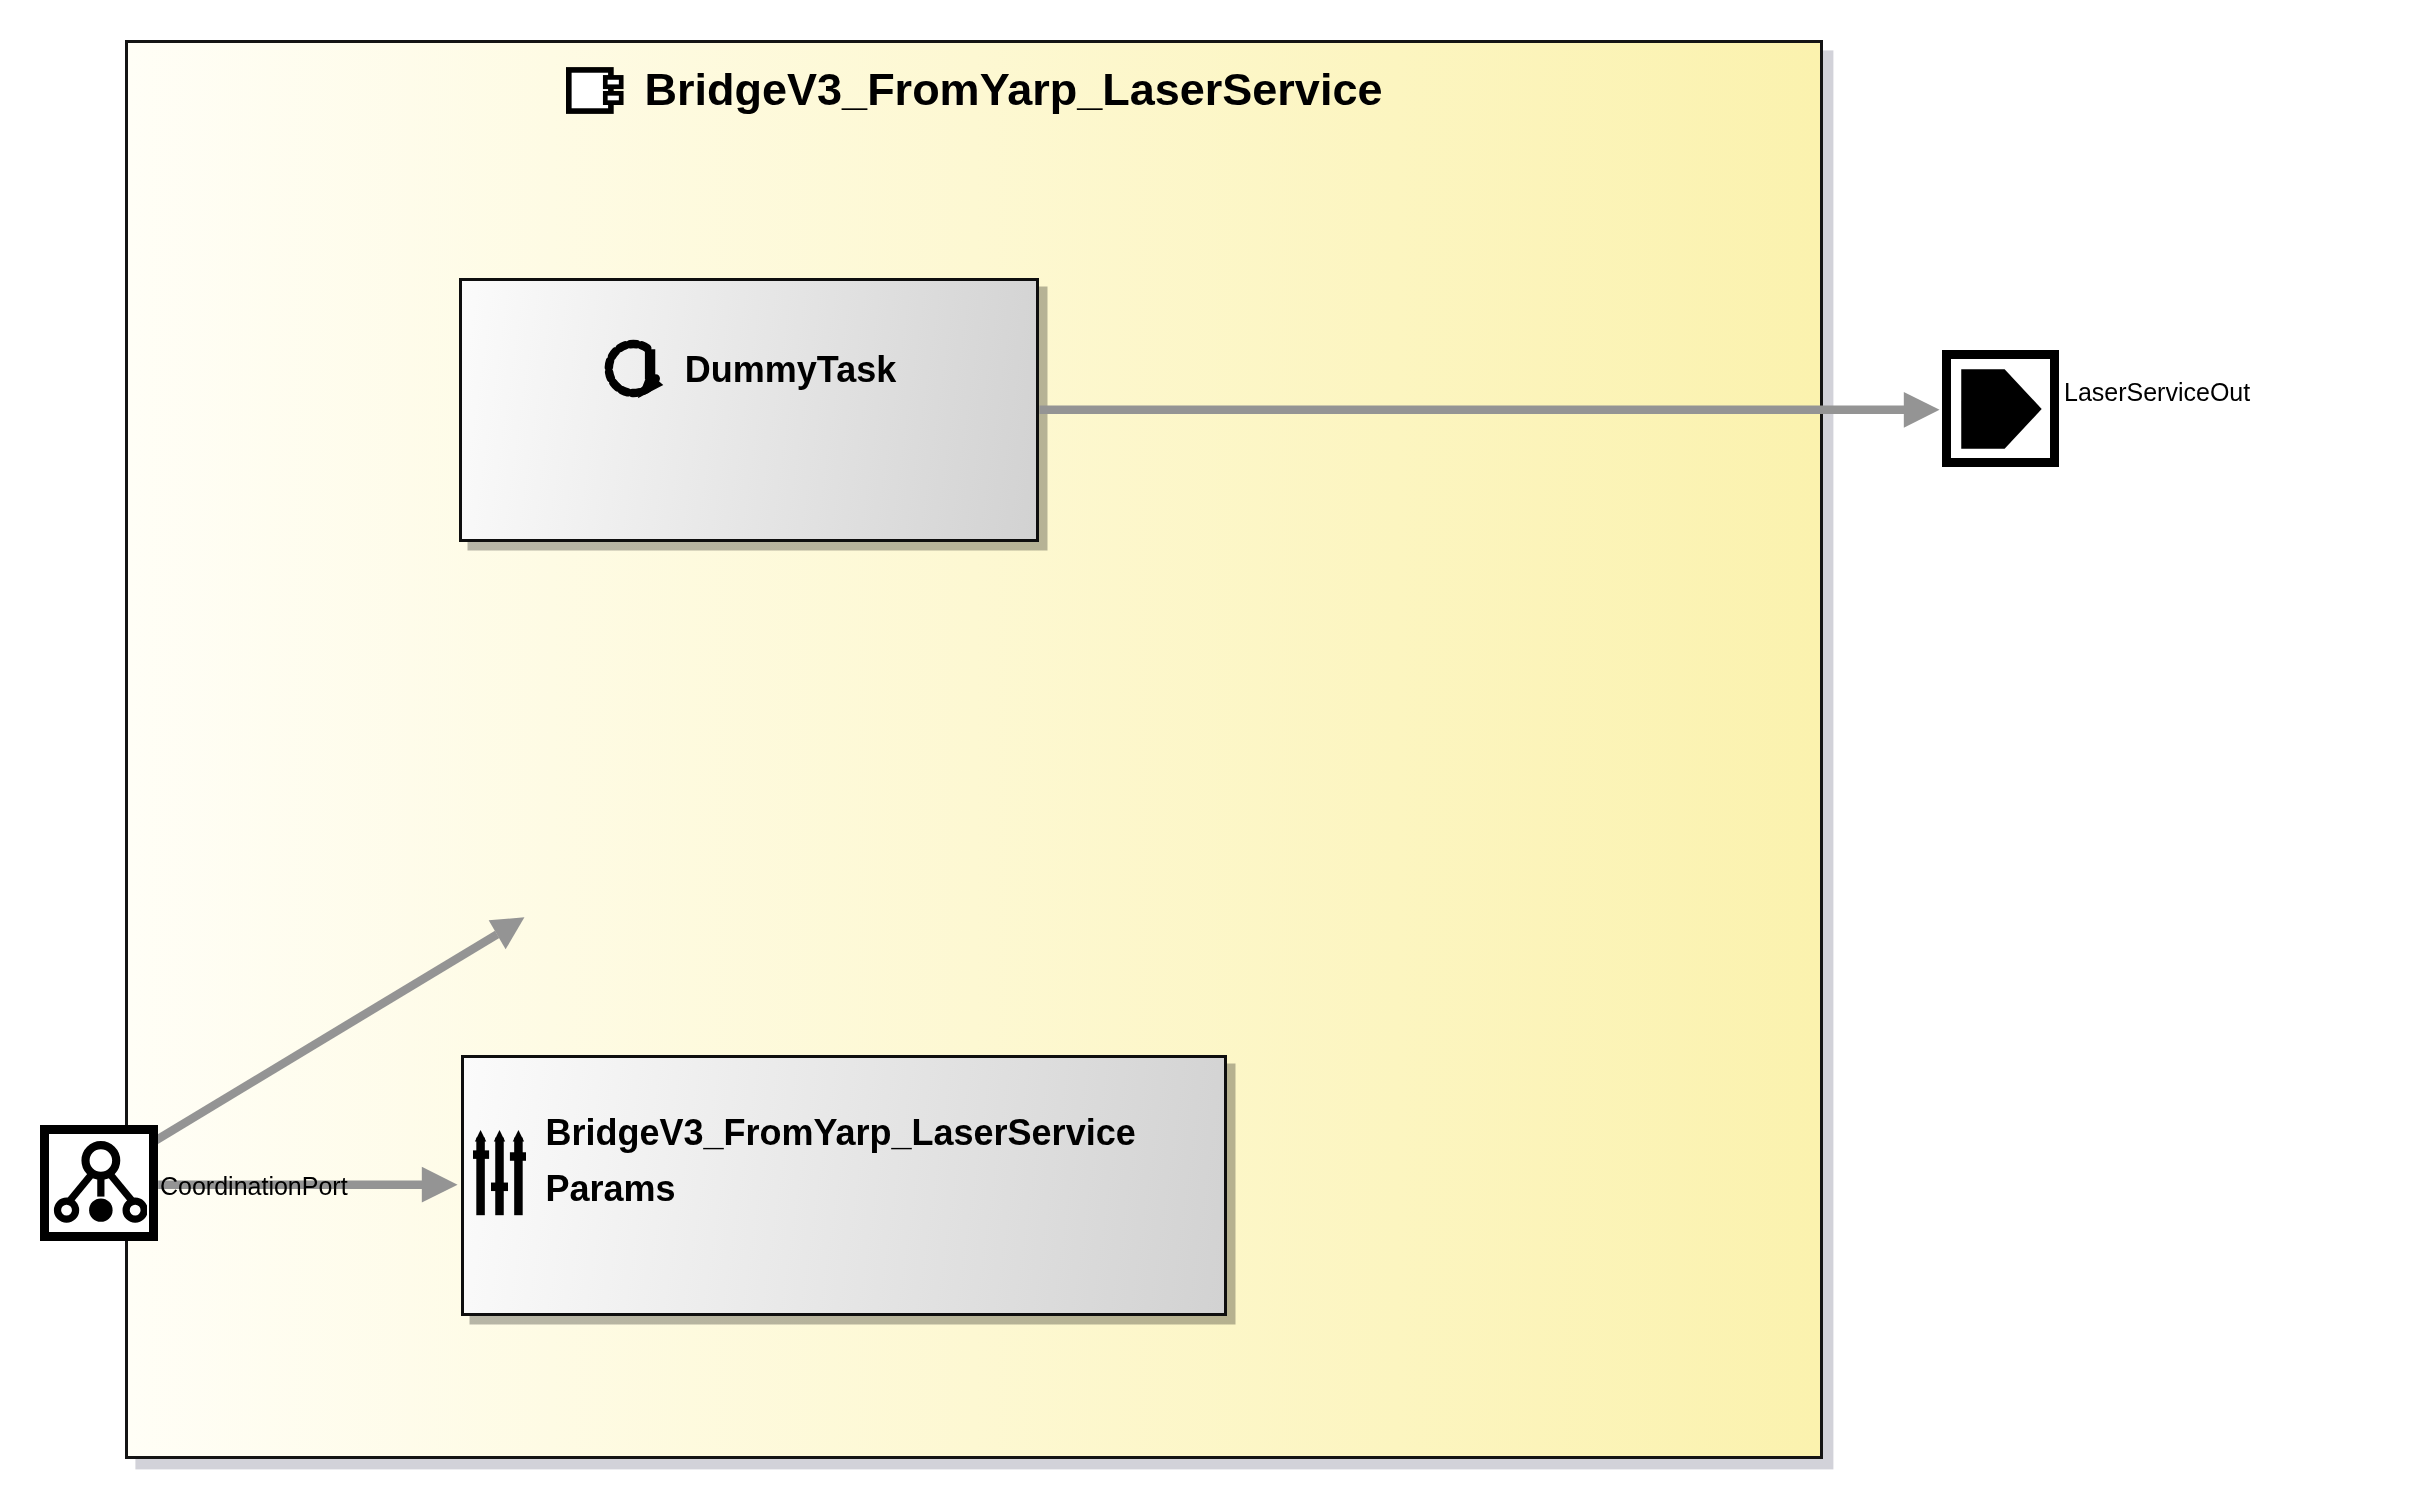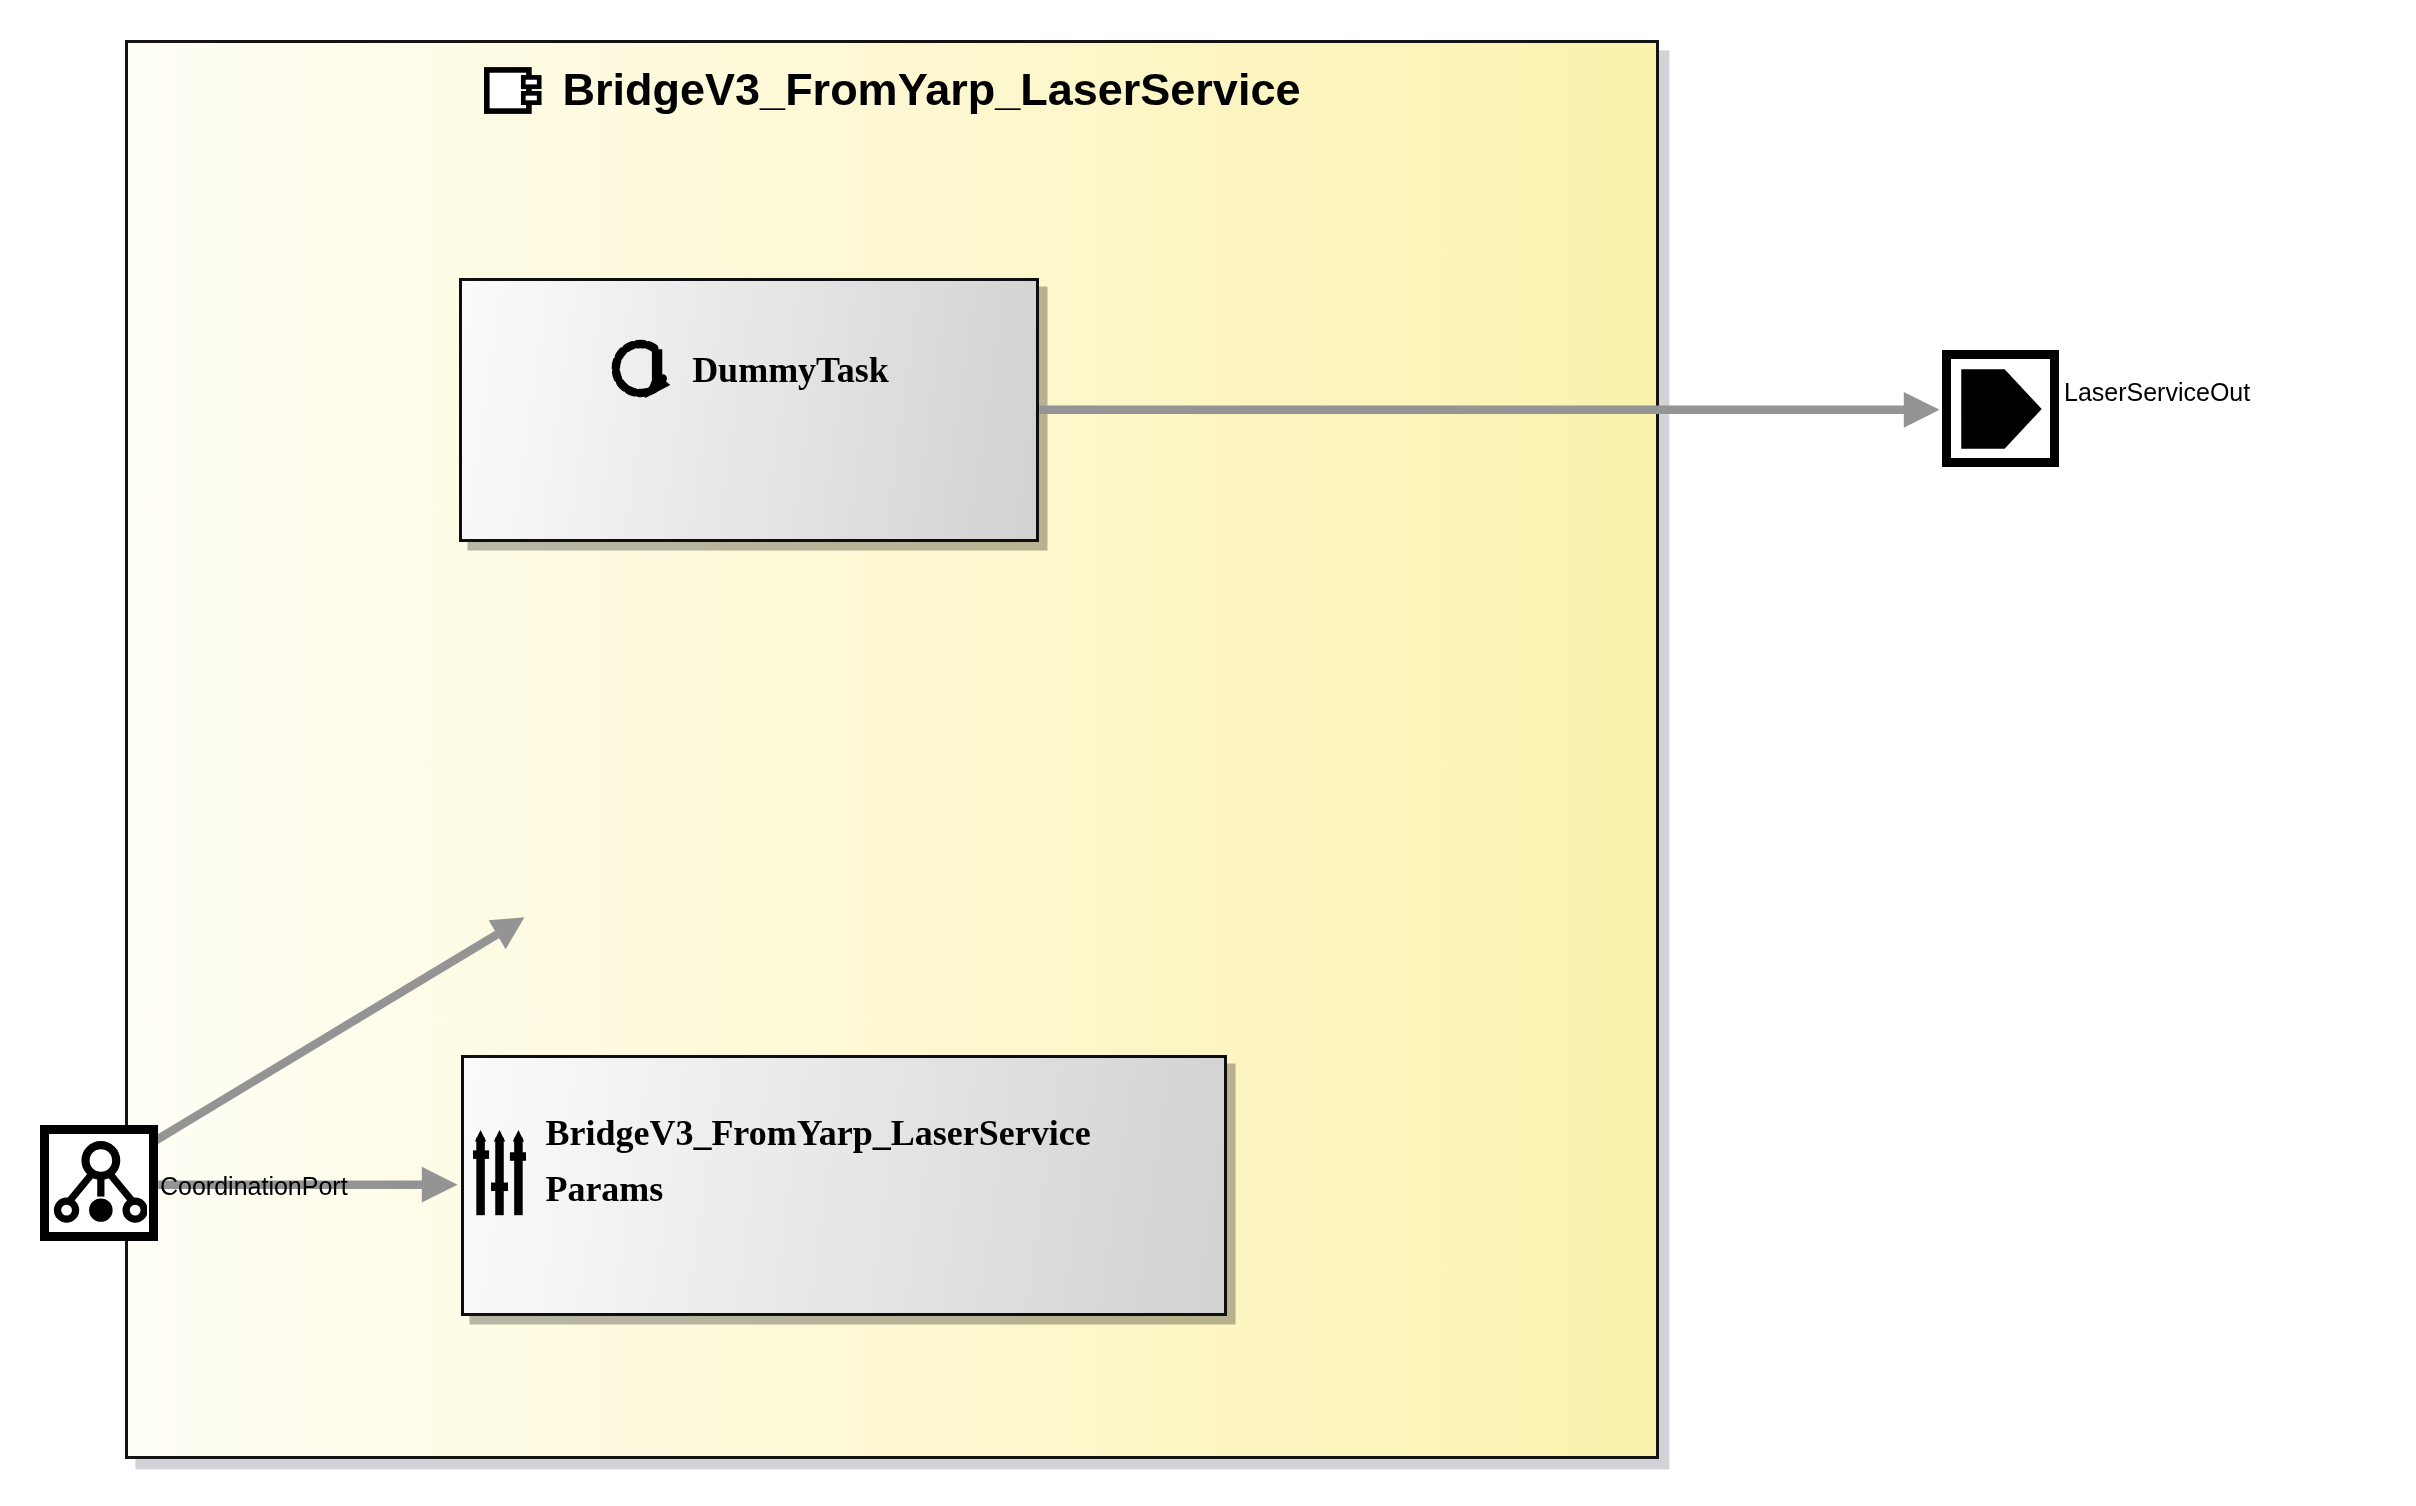--- a/index.html
+++ b/index.html
@@ -1,40 +1,40 @@
 <!DOCTYPE html>
 <html style="--frame-left: #fffef6; --frame-right: #fbf2ae; --node-left: #fbfbfb; --node-right: #d2d2d2; --arrow: #949494; --border: #000000;font-size:15px"><head>
 <meta charset="utf-8">
 <style>
   html,body{margin:0;padding:0;background:#ffffff;}
   .canvas{
     position:relative;width:2416px;height:1507px;background:#ffffff;
     font-family:"Liberation Sans", sans-serif;color:#000;overflow:hidden;
   }
   .frame{
-    position:absolute;left:125px;top:40px;width:1534px;height:1419px;
+    position:absolute;left:125px;top:40px;width:1698px;height:1419px;
     box-sizing:border-box;border:3.8px solid #141414;
     background:linear-gradient(90deg, var(--frame-left,#fffef6) 0%, var(--frame-right,#fbf2ae) 100%);
     box-shadow:10.4px 10.4px 0 rgba(125,125,145,0.35);
     z-index:1;
     padding-left:14px;
   }
   .title-row{
     position:absolute;left:0;right:0;top:21px;
     display:flex;justify-content:center;align-items:center;gap:21px;
   }
   .title-text{font-size:45px;font-weight:bold;letter-spacing:0px;white-space:nowrap;}
   .node{
     position:absolute;box-sizing:border-box;border:3.8px solid #0e0e0e;
     background:linear-gradient(98deg, var(--node-left,#fbfbfb) 0%, var(--node-right,#d2d2d2) 100%);
     box-shadow:8.5px 8.5px 0 rgba(0,0,0,0.28);
     display:flex;justify-content:center;align-items:flex-start;
     z-index:2;
   }
-  .node-content{display:flex;align-items:center;gap:17px;margin-top:55px;font-family:Liberation Serif, serif;}
+  .node-content{display:flex;align-items:center;gap:17px;margin-top:55px;}
   .node-label{font-size:36px;font-weight:bold;white-space:nowrap;}
   .node-dummy   {left:331px;top:235px;width:580px;height:264px;}
   .node-modes   {left:334px;top:613px;width:580px;height:262px;}
   .node-params  {left:333px;top:1012px;width:766px;height:261px;justify-content:flex-start;}
   .node-params .node-content{margin-top:47px;margin-left:9.4px;align-items:flex-start;gap:19px;}
   .node-params .params-lines{display:flex;flex-direction:column;line-height:56px;}
   .node-params .icon-wrap{margin-top:24.5px;}
   .arrow-layer{position:absolute;left:0;top:0;width:2416px;height:1507px;z-index:4;pointer-events:none;}
   .port-box{
     position:absolute;box-sizing:border-box;background:#ffffff;border:9.4px solid #000;

